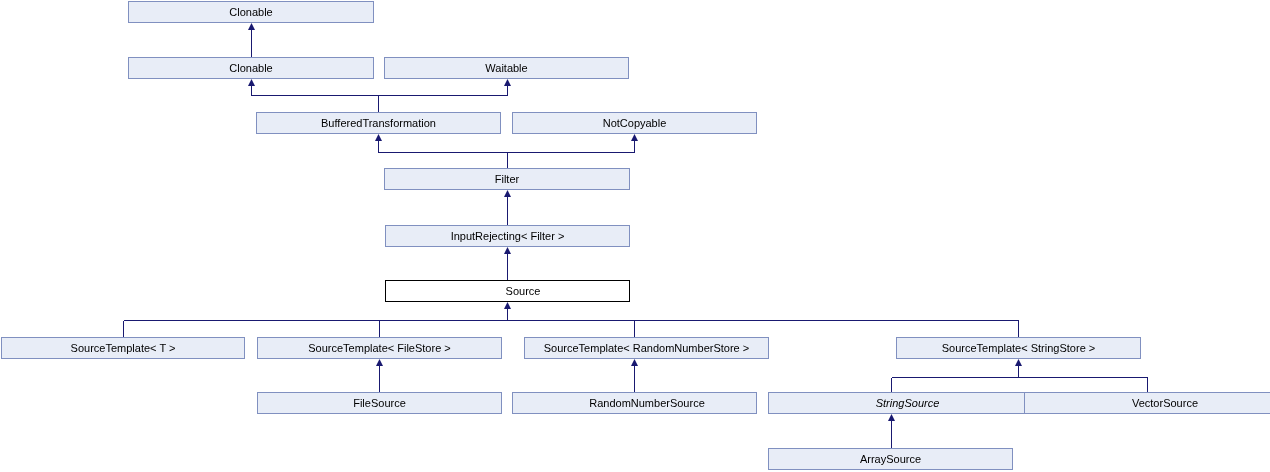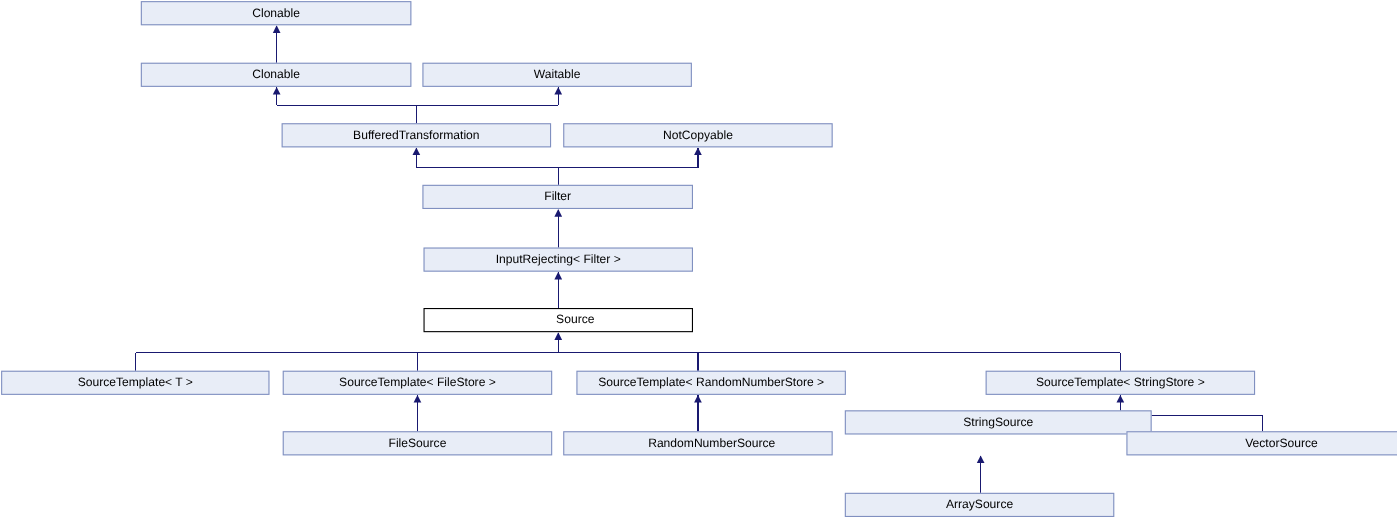--- a/index.html
+++ b/index.html
@@ -114,17 +114,17 @@
       <div class="node" style="left: 512px; top: 112px; width: 245px; height: 22px;">NotCopyable</div>
       <div class="node" style="left: 384px; top: 168px; width: 246px; height: 22px;">Filter</div>
       <div class="node" style="left: 385px; top: 225px; width: 245px; height: 22px;">InputRejecting&lt; Filter &gt;</div>
       <div class="node current" style="left: 385px; top: 280px; width: 245px; height: 22px;">Source</div>
       <div class="node" style="left: 1px; top: 337px; width: 244px; height: 22px;">SourceTemplate&lt; T &gt;</div>
       <div class="node" style="left: 257px; top: 337px; width: 245px; height: 22px;">SourceTemplate&lt; FileStore &gt;</div>
       <div class="node" style="left: 512px; top: 337px; width: 245px; height: 22px; margin-left: 12px;">SourceTemplate&lt; RandomNumberStore &gt;</div>
       <div class="node" style="left: 896px; top: 337px; width: 245px; height: 22px;">SourceTemplate&lt; StringStore &gt;</div>
       <div class="node" style="left: 257px; top: 392px; width: 245px; height: 22px;">FileSource</div>
       <div class="node" style="left: 512px; top: 392px; width: 245px; height: 22px; padding-left: 25px;">RandomNumberSource</div>
-      <div class="node" style="left: 768px; top: 373px; width: 279px; height: 22px;">StringSource</div>
+      <div class="node" style="left: 768px; top: 392px; width: 279px; height: 22px; font-style: italic;">StringSource</div>
       <div class="node" style="left: 1024px; top: 392px; width: 282px; height: 22px;">VectorSource</div>
       <div class="node" style="left: 768px; top: 448px; width: 245px; height: 22px;">ArraySource</div>
     </div>
 </div>
 
 </body></html>

